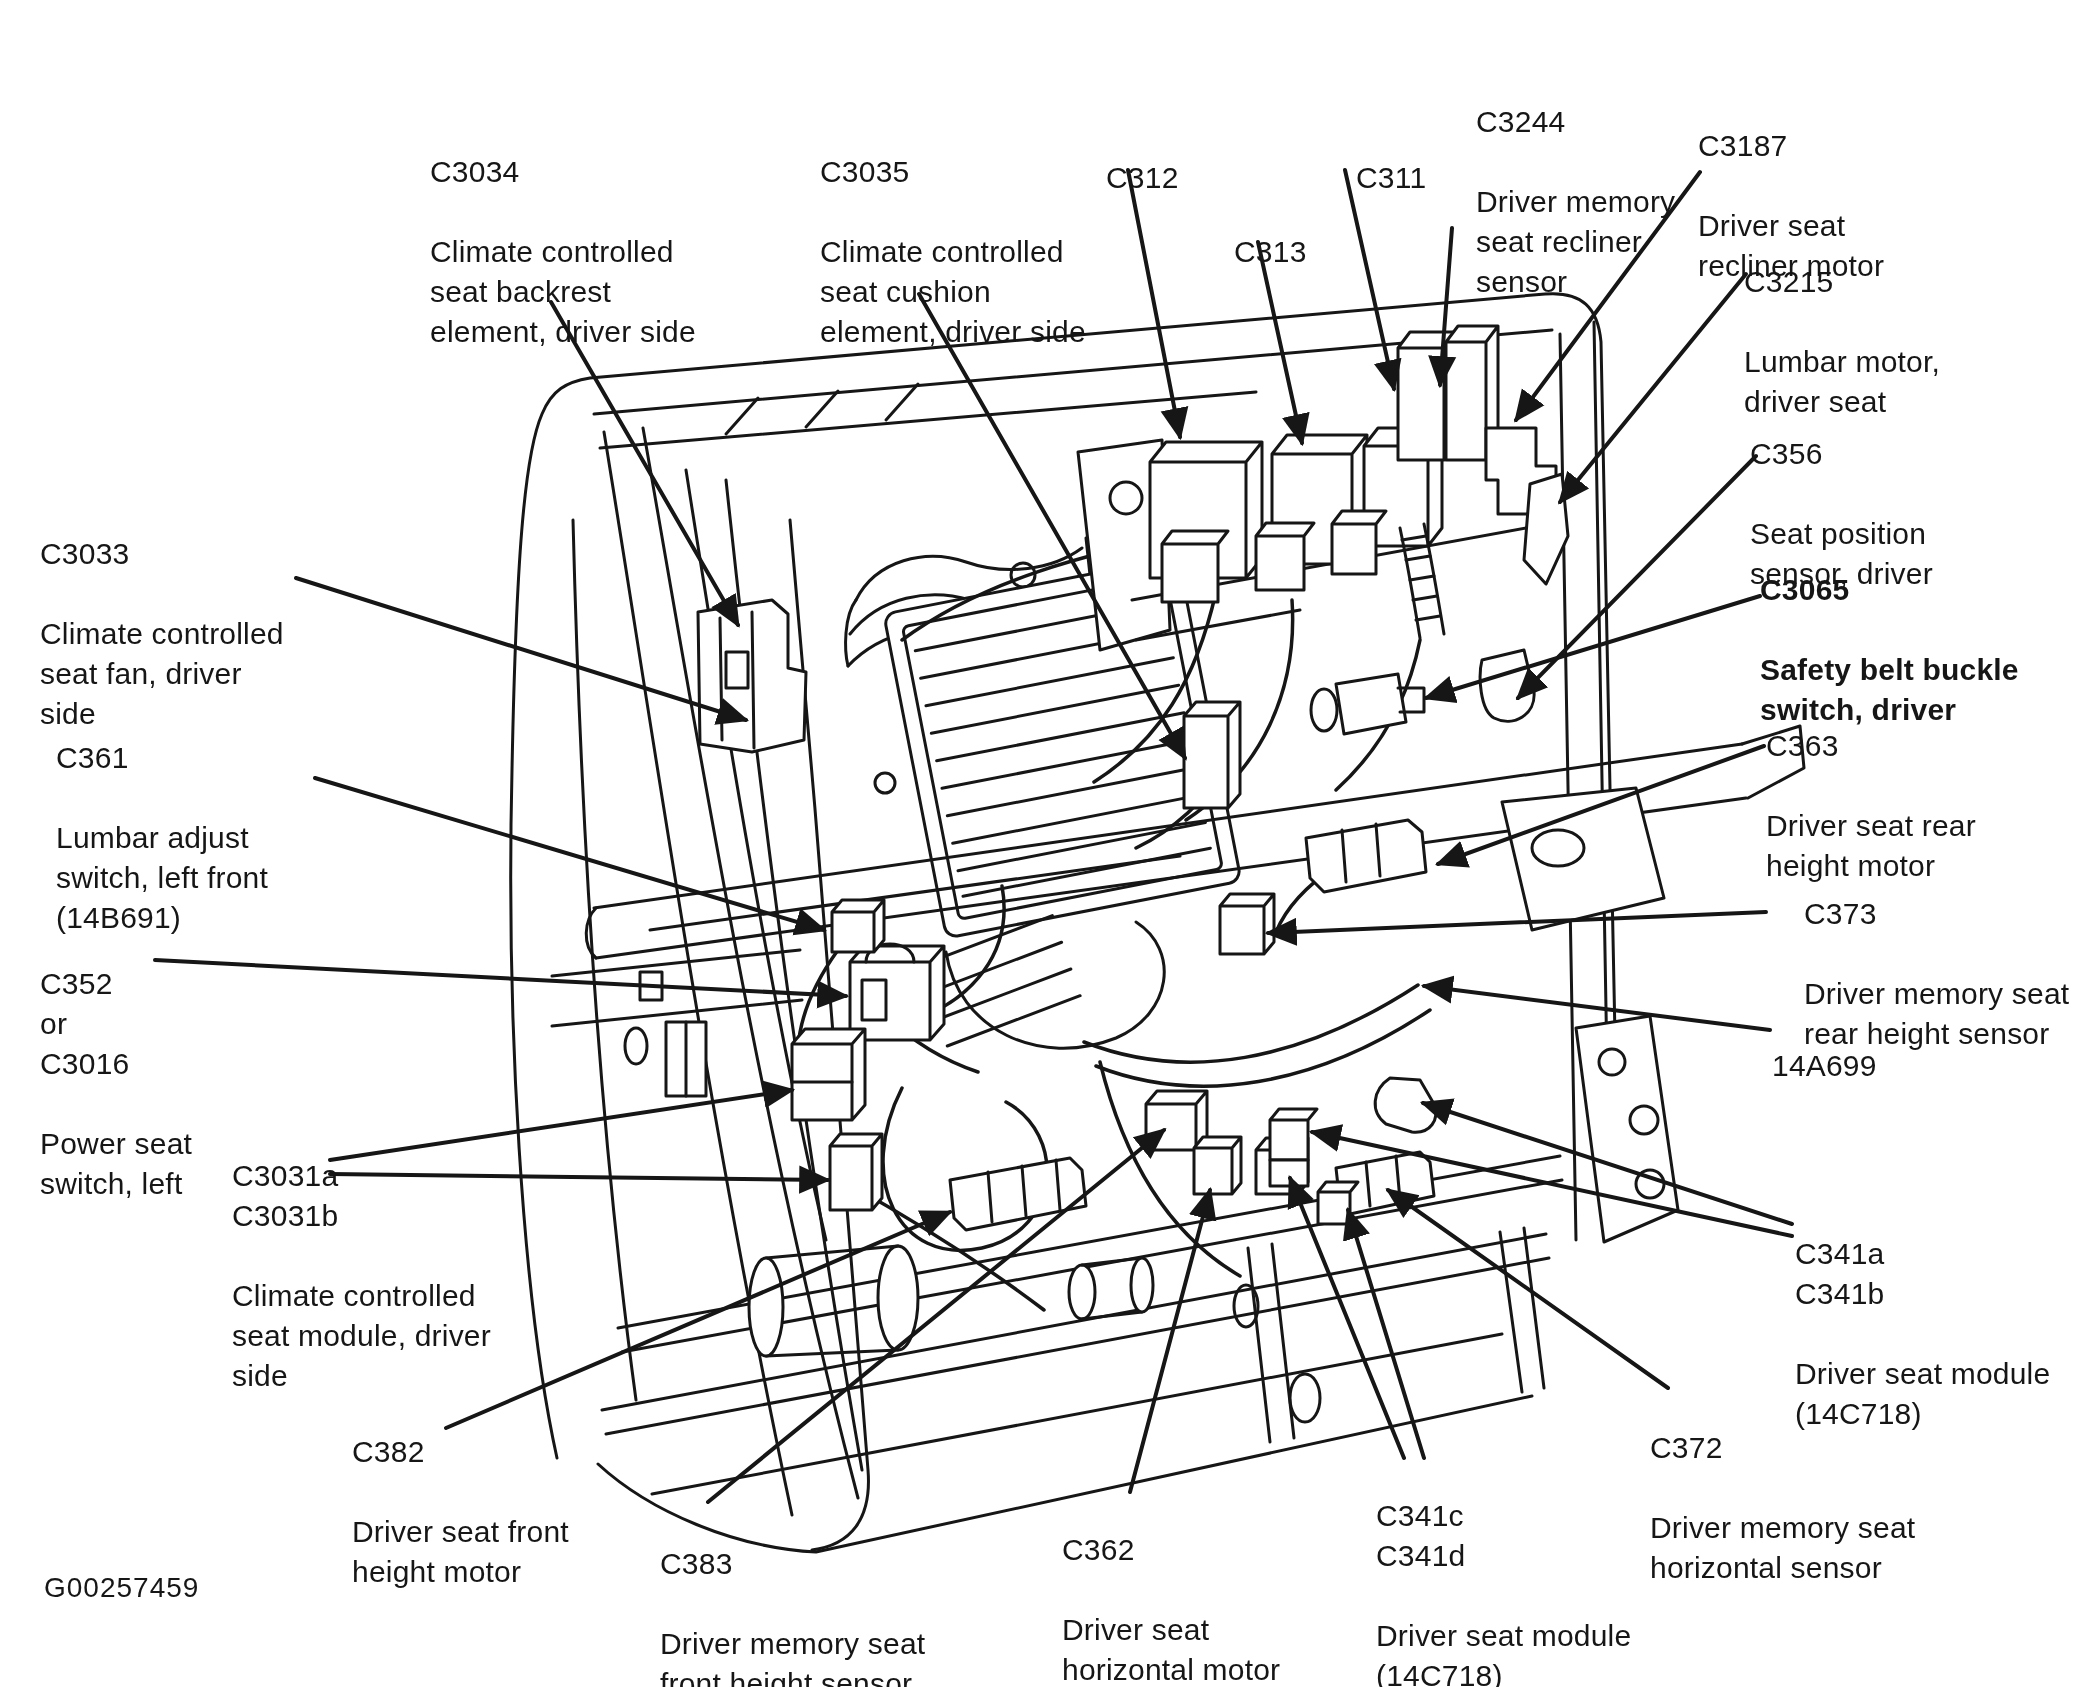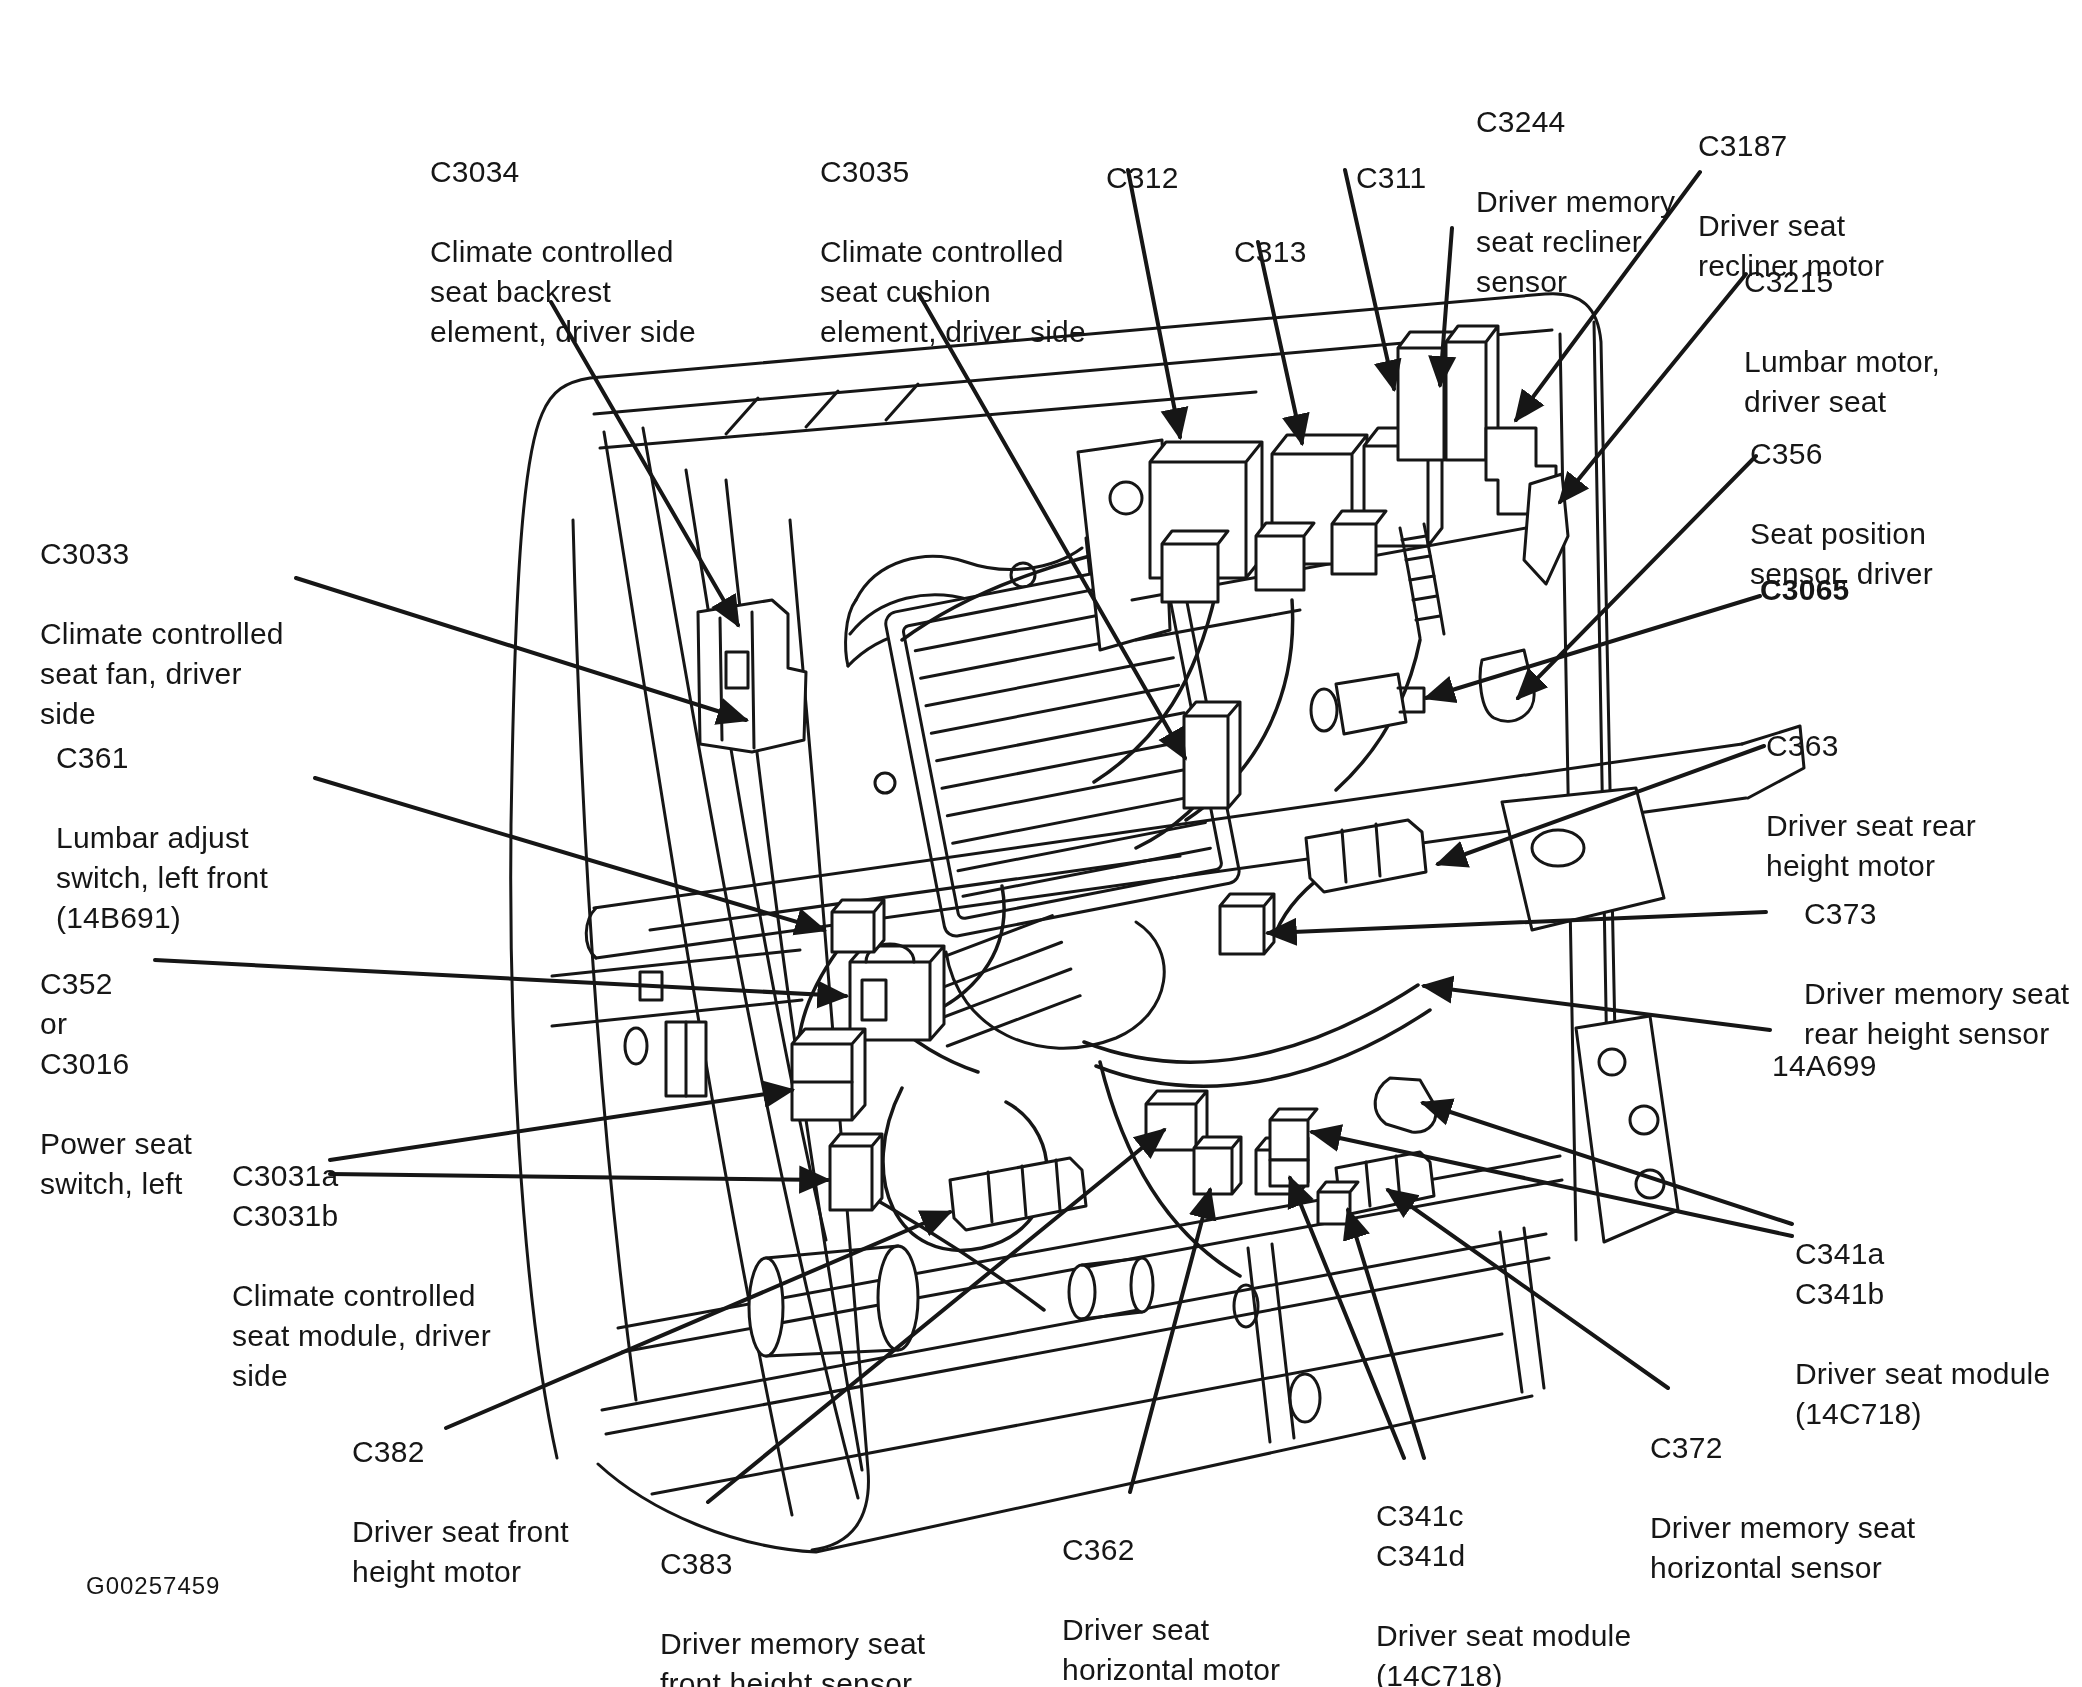--- a/index.html
+++ b/index.html
@@ -15,23 +15,22 @@
   .lbl{
     position:absolute;
     font-size:30px;
     line-height:40px;
     white-space:pre-line;
     letter-spacing:0.2px;
   }
   .lbl .code,.lbl .desc{display:block;white-space:pre-line;}
   .figid{
     position:absolute;
-    font-size:24px;
+    font-size:28px;
     letter-spacing:1px;
-    margin-left:42px;
   }
   
   #cl-c3034 {left:430px; top:112px;}
   #cl-c3035 {left:820px; top:112px;}
   #cl-c312  {left:1106px;top:118px;text-align:center;}
   #cl-c313  {left:1234px;top:192px;}
   #cl-c311  {left:1316px;top:118px;margin-left:40px;}
   #cl-c3244 {left:1476px;top:62px;}
   #cl-c3187 {left:1698px;top:86px;}
   #cl-c3215 {left:1744px;top:222px;}
@@ -324,20 +323,22 @@
     <span class="desc">Lumbar motor,
 driver seat</span>
   </div>
   <div class="lbl" id="cl-c356">
     <span class="code">C356</span>
     <span class="desc">Seat position
 sensor, driver</span>
   </div>
   <div class="lbl" id="cl-c3065">
     <span class="code">C3065</span>
+    <span class="desc">Safety belt buckle
+switch, driver</span>
   </div>
   <div class="lbl" id="cl-c363">
     <span class="code">C363</span>
     <span class="desc">Driver seat rear
 height motor</span>
   </div>
   <div class="lbl" id="cl-c373">
     <span class="code">C373</span>
     <span class="desc">Driver memory seat
 rear height sensor</span>

